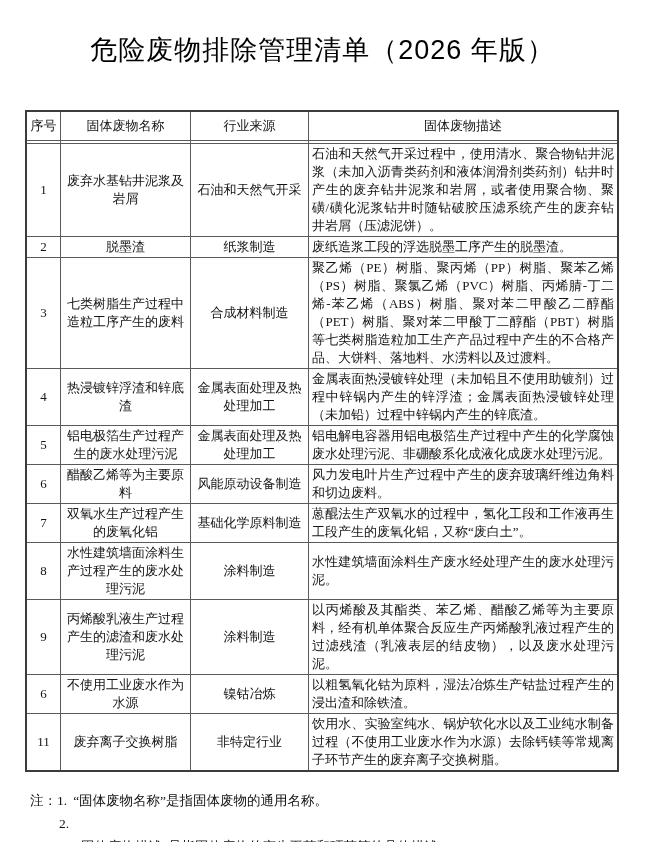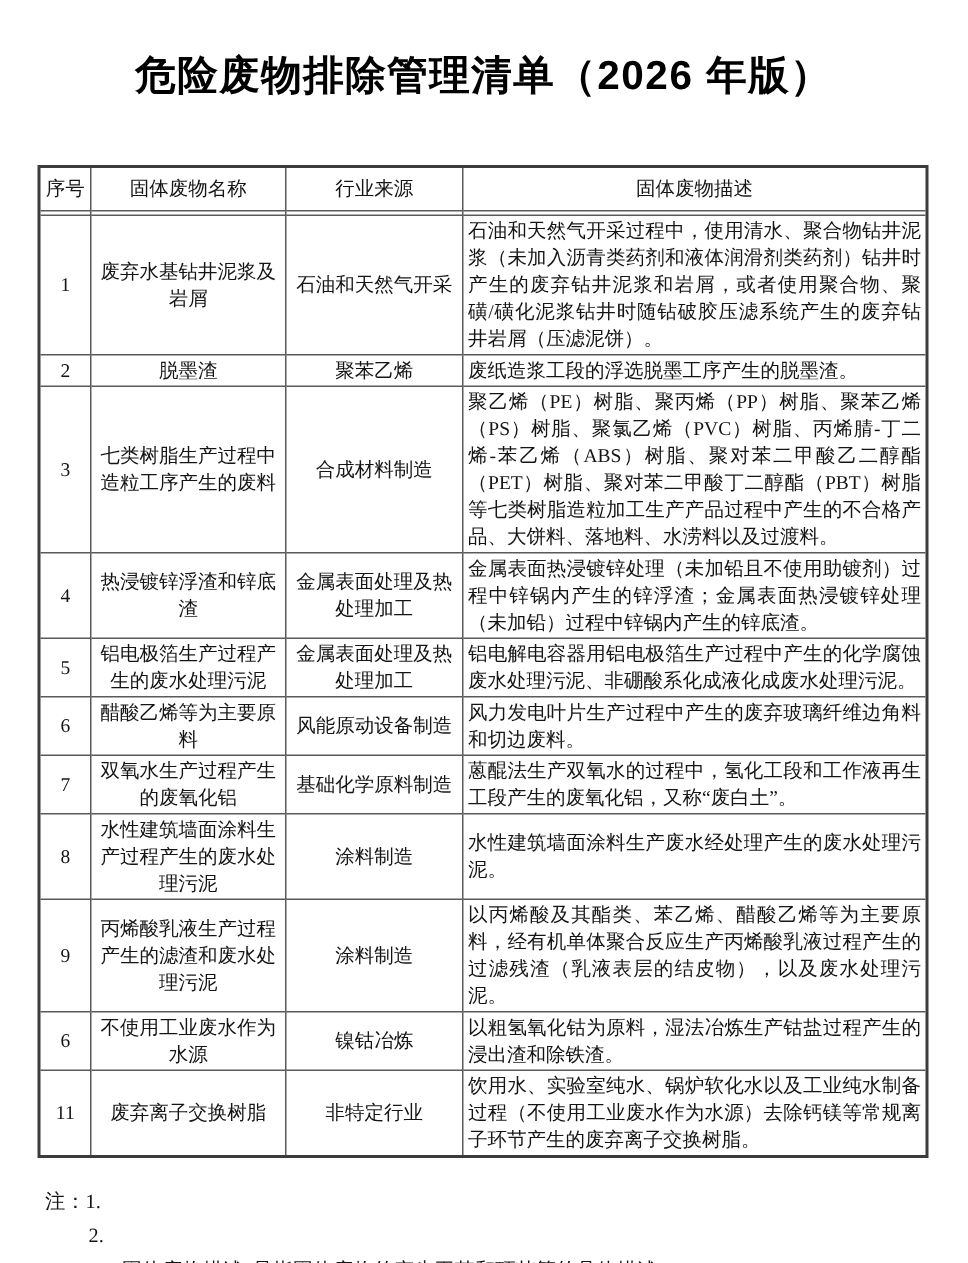--- a/index.html
+++ b/index.html
@@ -9,21 +9,21 @@
     color: #141414;
     font-family: "Liberation Serif", "DejaVu Serif", serif;
     overflow: hidden;
   }
   .page { width: 645px; height: 842px; position: relative; }
 
   .title {
     padding-top: 32px;
     text-align: center;
     font-size: 27px;
-    font-weight: 700;
+    font-weight: 400;
     letter-spacing: 1px;
     font-family: "Liberation Sans", "DejaVu Sans", sans-serif;
     color: #000;
   }
 
   .tbl {
     margin: 42px 0 0 25px;
     width: 594px;
     border: 2px solid #3c3c3c;
     display: grid;
@@ -98,21 +98,21 @@
       <div class="cell c-name">废弃水基钻井泥浆及岩屑</div>
       <div class="cell c-source">石油和天然气开采</div>
       <div class="cell c-desc">
           <span>石油和天然气开采过程中，使用清水、聚合物钻井泥浆（未加入沥青类药剂和液体润滑剂类药剂）钻井时产生的废弃钻井泥浆和岩屑，或者使用聚合物、聚磺/磺化泥浆钻井时随钻破胶压滤系统产生的废弃钻井岩屑（压滤泥饼）。</span>
         </div>
     </div>
 
     <div class="row">
       <div class="cell c-no">2</div>
       <div class="cell c-name">脱墨渣</div>
-      <div class="cell c-source">聚苯乙烯</div>
+      <div class="cell c-source">纸浆制造</div>
       <div class="cell c-desc">
           <span>废纸造浆工段的浮选脱墨工序产生的脱墨渣。</span>
         </div>
     </div>
 
     <div class="row">
       <div class="cell c-no">3</div>
       <div class="cell c-name">七类树脂生产过程中造粒工序产生的废料</div>
       <div class="cell c-source">合成材料制造</div>
       <div class="cell c-desc">
@@ -191,20 +191,21 @@
           <span>饮用水、实验室纯水、锅炉软化水以及工业纯水制备过程（不使用工业废水作为水源）去除钙镁等常规离子环节产生的废弃离子交换树脂。</span>
         </div>
     </div>
 
   </div>
 
   <div class="notes">
     <div class="note-line">
       <span class="note-prefix">注：</span>
       <span class="note-num">1.</span>
+      <span class="note-text">“固体废物名称”是指固体废物的通用名称。</span>
     </div>
     <div class="note-line cont">
       <span class="note-num">2.</span>
     </div>
     <div class="note-line cont">
       <span class="note-num">3.</span>
       <span class="note-text">“固体废物描述”是指固体废物的产生工艺和环节等的具体描述。</span>
     </div>
   </div>
 

